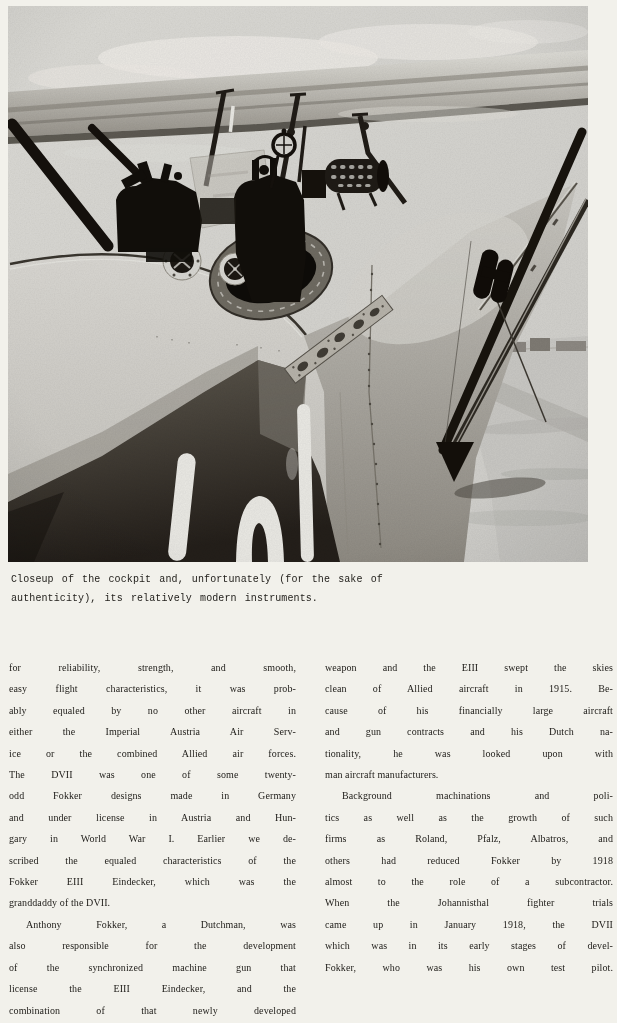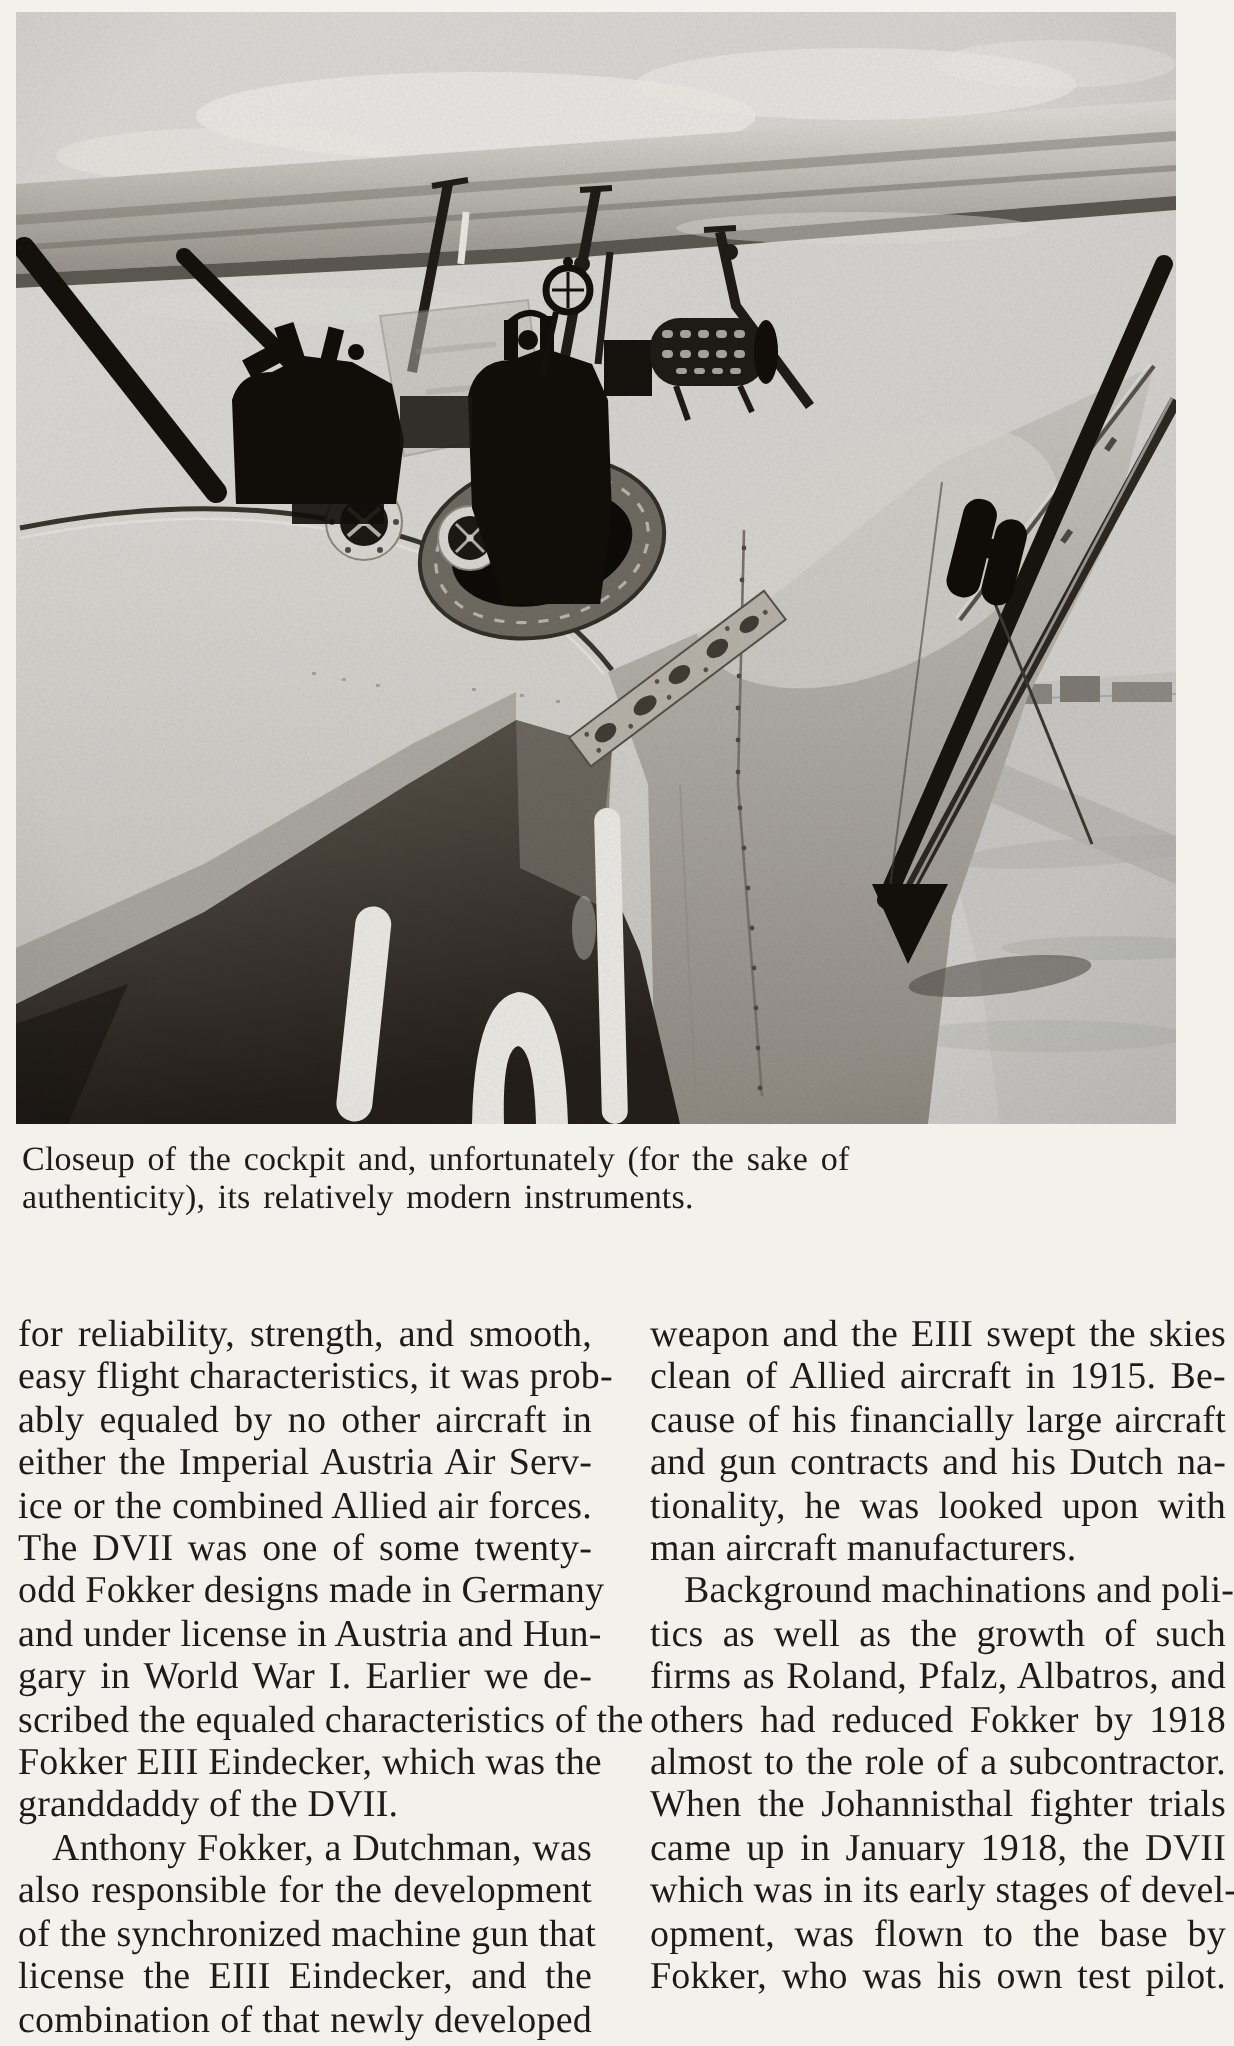--- a/index.html
+++ b/index.html
@@ -14,26 +14,26 @@
     font-family:"Liberation Serif","DejaVu Serif",serif;
     color:var(--ink);
     position:relative;
   }
   .photo-wrap{
     position:absolute;left:8px;top:6px;width:580px;height:556px;
   }
   .photo-wrap svg{display:block;width:580px;height:556px;}
   .caption{
     position:absolute;left:11px;top:570px;width:470px;
-    font-size:17px;line-height:19px;word-spacing:2px;letter-spacing:.1px;
+    font-size:10px;line-height:19px;word-spacing:2px;letter-spacing:.1px;font-family:Liberation Mono, monospace;
   }
   .caption .line{white-space:nowrap;}
   .col{
     position:absolute;top:657px;height:366px;
-    font-size:19px;line-height:21.4px;letter-spacing:.1px;
+    font-size:10px;line-height:21.4px;letter-spacing:.1px;
   }
   .col-left{left:9px;width:287px;}
   .col-right{left:325px;width:288px;}
   .col .line{
     text-align:justify;text-align-last:justify;
     white-space:nowrap;overflow:visible;
   }
   .col .line.rag{text-align-last:left;}
   .col .line.indent{text-indent:17px;}
 </style>
@@ -329,15 +329,14 @@
     <div class="line">tionality, he was looked upon with</div>
     <div class="line rag">man aircraft manufacturers.</div>
     <div class="line indent">Background machinations and poli-</div>
     <div class="line">tics as well as the growth of such</div>
     <div class="line">firms as Roland, Pfalz, Albatros, and</div>
     <div class="line">others had reduced Fokker by 1918</div>
     <div class="line">almost to the role of a subcontractor.</div>
     <div class="line">When the Johannisthal fighter trials</div>
     <div class="line">came up in January 1918, the DVII</div>
     <div class="line">which was in its early stages of devel-</div>
-    <div class="line">opment, was flown to the base by</div>
     <div class="line">Fokker, who was his own test pilot.</div>
   </div>
 
 </body></html>

